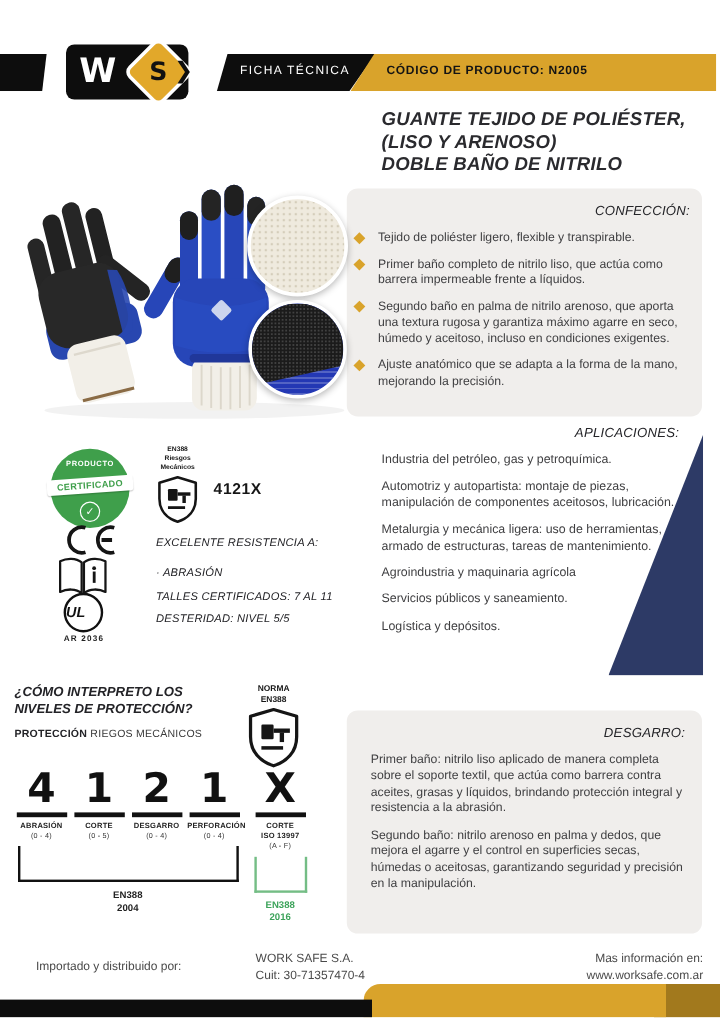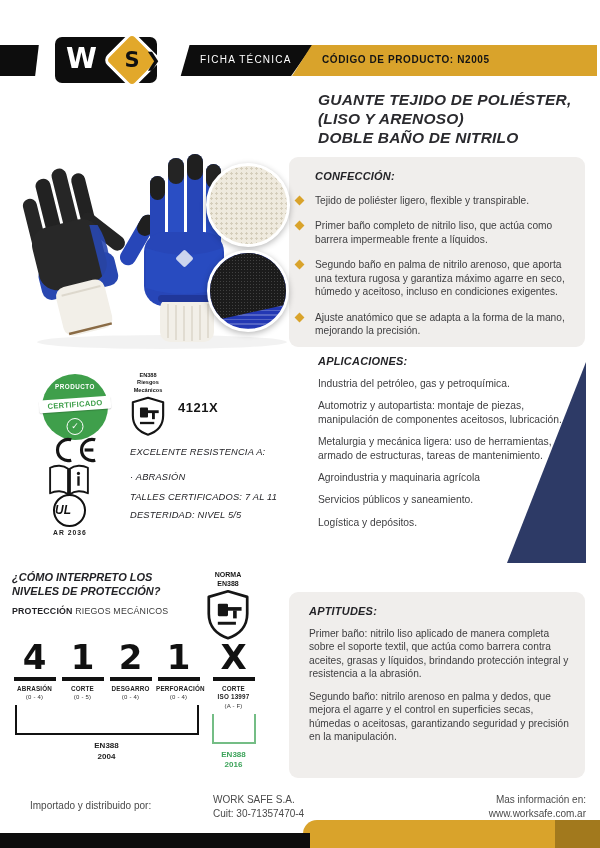--- a/index.html
+++ b/index.html
@@ -24,22 +24,22 @@
   .logo-arrow{position:absolute;left:112px;top:22px;font-size:19px;font-weight:800;color:#0d0d0d;}
 
   
   .title{position:absolute;left:318px;top:90px;font-style:italic;font-weight:800;
          font-size:15.5px;line-height:19px;color:#2a2a2e;letter-spacing:.2px;}
 
   
   .panel{position:absolute;background:#f0eeec;border-radius:9px;box-sizing:border-box;z-index:1;}
   .panel-conf{left:289px;top:157px;width:296px;height:190px;padding:13px 10px 8px 26px;}
   .panel-apt{left:289px;top:592px;width:296px;height:186px;padding:13px 14px 8px 20px;}
-  .panel-h{font-style:italic;font-weight:700;font-size:11px;color:#242428;margin:0 0 10px 0;letter-spacing:.2px;}
-  .conf-item{position:relative;font-size:10.2px;line-height:1.32;margin-bottom:8.5px;color:#3e3e40;margin-top:12px;}
+  .panel-h{font-style:italic;font-weight:400;font-size:11px;color:#242428;margin:0 0 10px 0;letter-spacing:.2px;text-align:right;}
+  .conf-item{position:relative;font-size:10.2px;line-height:1.32;margin-bottom:8.5px;color:#3e3e40;}
   .diamond-bullet{position:absolute;left:-19px;top:3px;width:7px;height:7px;background:#d9a32b;transform:rotate(45deg);}
   .apt-par{font-size:10.2px;line-height:1.32;margin:0 0 9px 0;color:#3e3e40;}
 
   
   .gloves{position:absolute;left:12px;top:150px;width:290px;height:200px;z-index:2;}
   .inset{position:absolute;border-radius:50%;border:3px solid #fff;box-shadow:0 2px 6px rgba(0,0,0,.28);
          overflow:hidden;box-sizing:border-box;z-index:3;}
   .inset-knit{left:206px;top:163px;width:84px;height:84px;background:#efeade;
         background-image:radial-gradient(#d4cdba 1px,transparent 1.35px);background-size:5px 5px;}
   .inset-sandy{left:207px;top:250px;width:82px;height:82px;background:#2338b4;}
@@ -317,21 +317,21 @@
         <div class="bracket"></div>
         <div class="blabel">
           <div>EN388</div>
           <div>2016</div>
         </div>
       </div>
     </div>
   </div>
 
   <div class="panel panel-apt">
-    <div class="panel-h">APTITUDES:</div>
+    <div class="panel-h">DESGARRO:</div>
     <div>
         <p class="apt-par">Primer baño: nitrilo liso aplicado de manera completa sobre el soporte textil, que actúa como barrera contra aceites, grasas y líquidos, brindando protección integral y resistencia a la abrasión.</p>
         <p class="apt-par">Segundo baño: nitrilo arenoso en palma y dedos, que mejora el agarre y el control en superficies secas, húmedas o aceitosas, garantizando seguridad y precisión en la manipulación.</p>
       </div>
   </div>
 
   <div class="footer-left">Importado y distribuido por:</div>
   <div class="footer-co">
     <div>WORK SAFE S.A.</div>
     <div>Cuit: 30-71357470-4</div>

